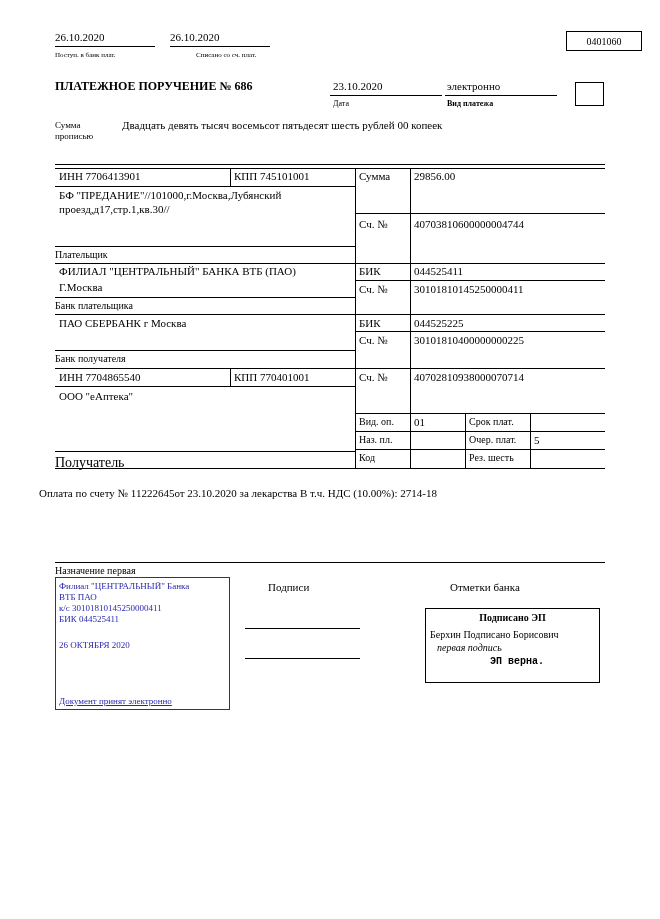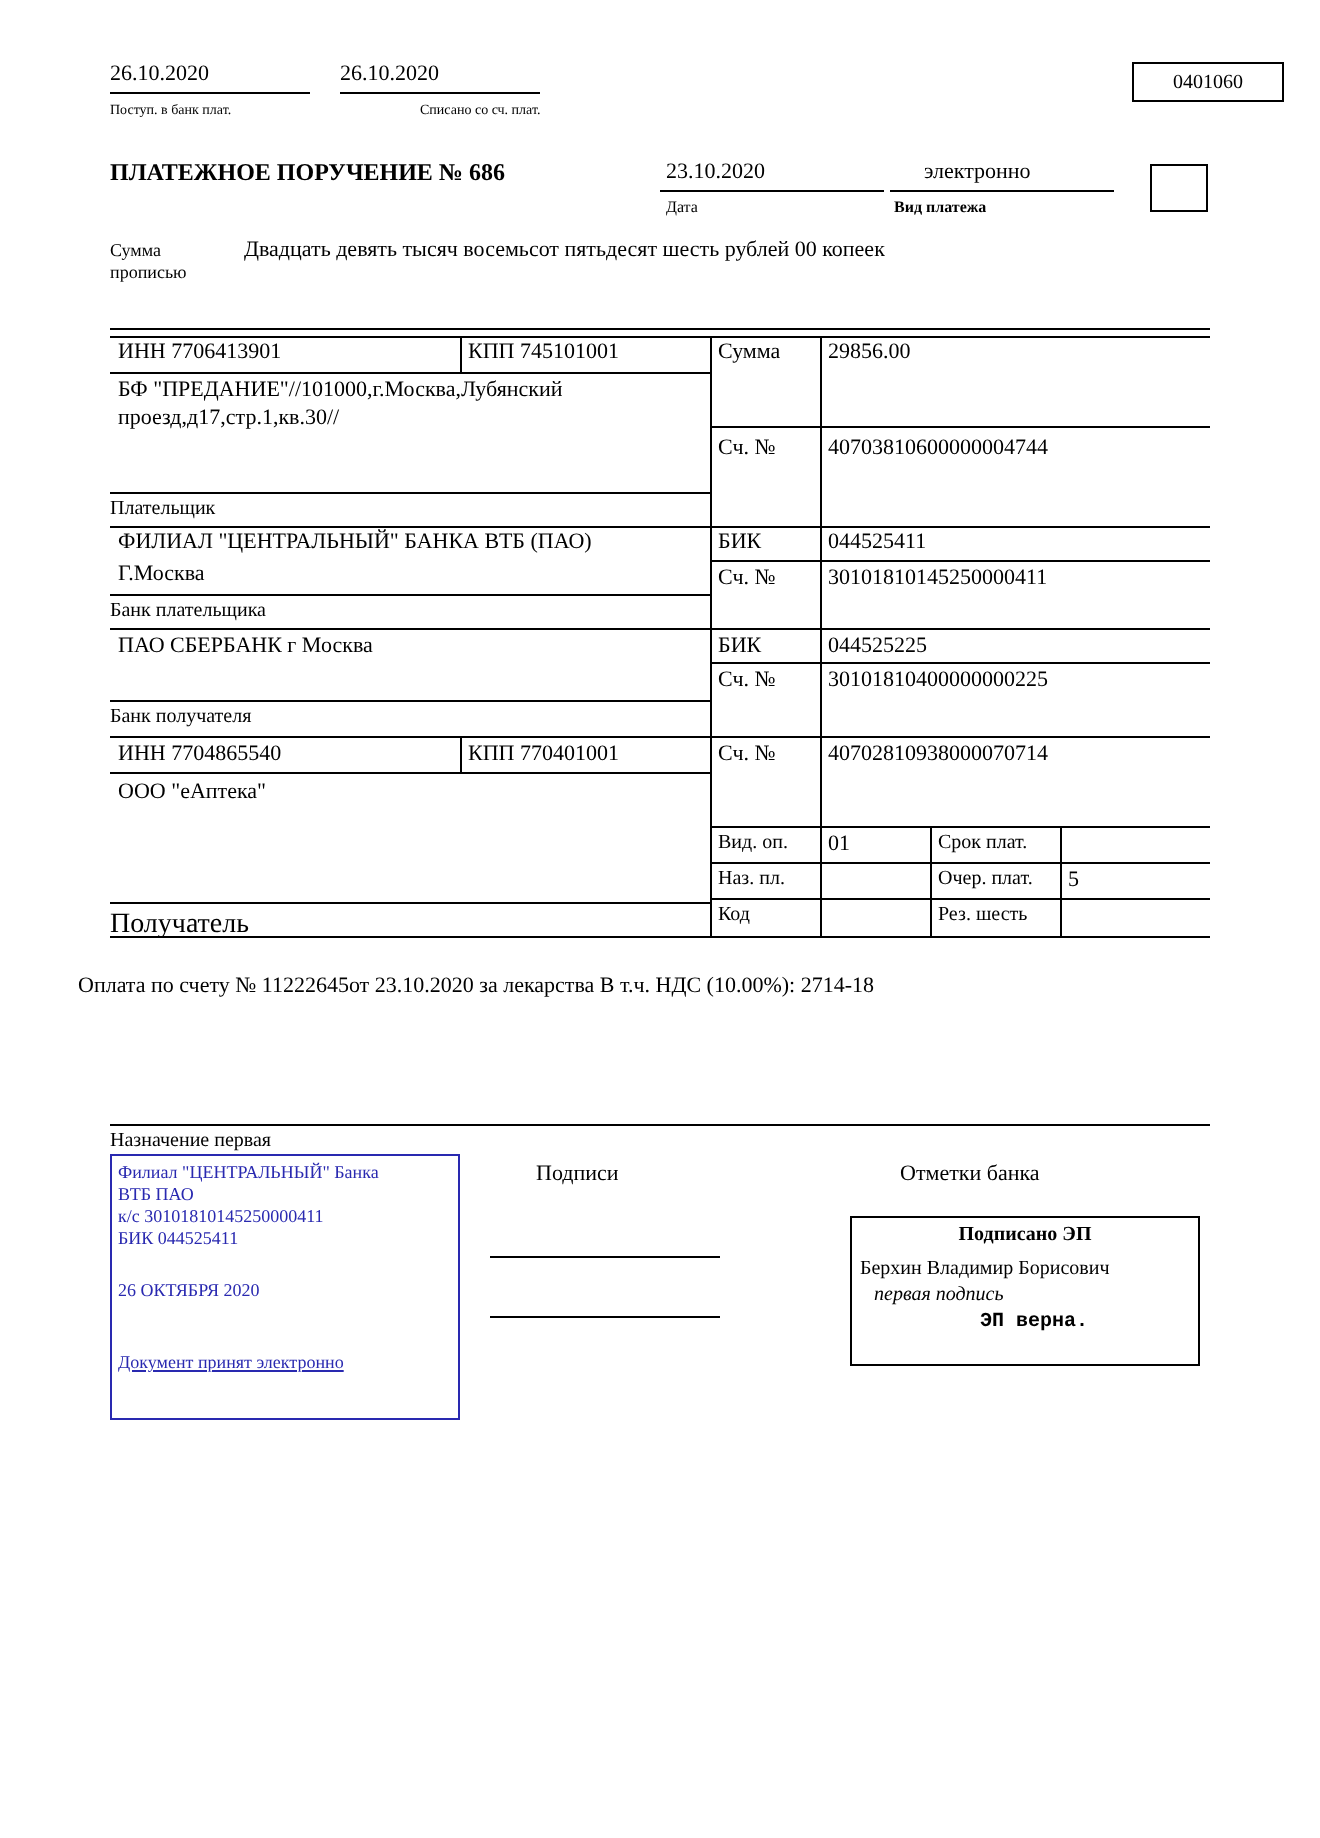--- a/index.html
+++ b/index.html
@@ -30,31 +30,31 @@
 <body>
 
 <div class="page">
 
   <div class="t" style="left:55px;top:31px;">26.10.2020</div>
   <div class="label-underline" style="left:55px;top:46px;width:100px;"></div>
   <div class="t tiny" style="left:55px;top:51px;">Поступ. в банк плат.</div>
 
   <div class="t" style="left:170px;top:31px;">26.10.2020</div>
   <div class="label-underline" style="left:170px;top:46px;width:100px;"></div>
-  <div class="t tiny" style="left:178px;top:51px;padding-left:32px;">Списано со сч. плат.</div>
+  <div class="t tiny" style="left:164px;top:51px;padding-left:32px;">Списано со сч. плат.</div>
 
   <div class="box codebox" style="left:566px;top:31px;width:76px;height:20px;">0401060</div>
 
   <div class="t bold" style="left:55px;top:79px;font-size:12px;">ПЛАТЕЖНОЕ ПОРУЧЕНИЕ № 686</div>
 
   <div class="t" style="left:333px;top:80px;text-align:right;">23.10.2020</div>
   <div class="label-underline" style="left:330px;top:95px;width:112px;"></div>
   <div class="t small" style="left:333px;top:99px;">Дата</div>
 
-  <div class="t" style="left:462px;top:80px;">электронно</div>
+  <div class="t" style="left:447px;top:80px;">электронно</div>
   <div class="label-underline" style="left:445px;top:95px;width:112px;"></div>
   <div class="t small" style="left:447px;top:99px;font-weight:bold;">Вид платежа</div>
 
   <div class="box" style="left:575px;top:82px;width:29px;height:24px;"></div>
 
   <div class="t small" style="left:55px;top:120px;font-size:9px;">Сумма</div>
   <div class="t small" style="left:55px;top:131px;font-size:9px;">прописью</div>
   <div class="t wrap" style="left:122px;top:119px;width:480px;">Двадцать девять тысяч восемьсот пятьдесят шесть рублей 00 копеек</div>
   <div class="hline" style="left:55px;top:164px;width:550px;"></div>
 
@@ -132,21 +132,21 @@
 
   <div class="hline" style="left:245px;top:628px;width:115px;"></div>
   <div class="hline" style="left:245px;top:658px;width:115px;"></div>
 
   <div class="stampbox" style="left:55px;top:577px;width:175px;height:133px;"></div>
   <div class="t blue" style="left:59px;top:581px;">Филиал "ЦЕНТРАЛЬНЫЙ" Банка</div>
   <div class="t blue" style="left:59px;top:592px;">ВТБ ПАО</div>
   <div class="t blue" style="left:59px;top:603px;">к/с 30101810145250000411</div>
   <div class="t blue" style="left:59px;top:614px;">БИК 044525411</div>
   <div class="t blue" style="left:59px;top:640px;">26 ОКТЯБРЯ 2020</div>
-  <div class="t blue ul" style="left:59px;top:676px;">Документ принят электронно</div>
+  <div class="t blue ul" style="left:59px;top:696px;">Документ принят электронно</div>
 
   <div class="box" style="left:425px;top:608px;width:175px;height:75px;"></div>
   <div class="t bold center" style="left:425px;top:612px;width:175px;font-size:10px;">Подписано ЭП</div>
-  <div class="t" style="left:430px;top:629px;font-size:10px;">Берхин Владимир Борисович</div>
+  <div class="t" style="left:430px;top:629px;font-size:10px;">Берхин Подписано Борисович</div>
   <div class="t italic" style="left:437px;top:642px;font-size:10px;">первая подпись</div>
   <div class="t bold" style="left:490px;top:656px;font-size:10px;font-family:Liberation Mono, monospace;">ЭП верна.</div>
 
 </div>
 
 </body></html>

